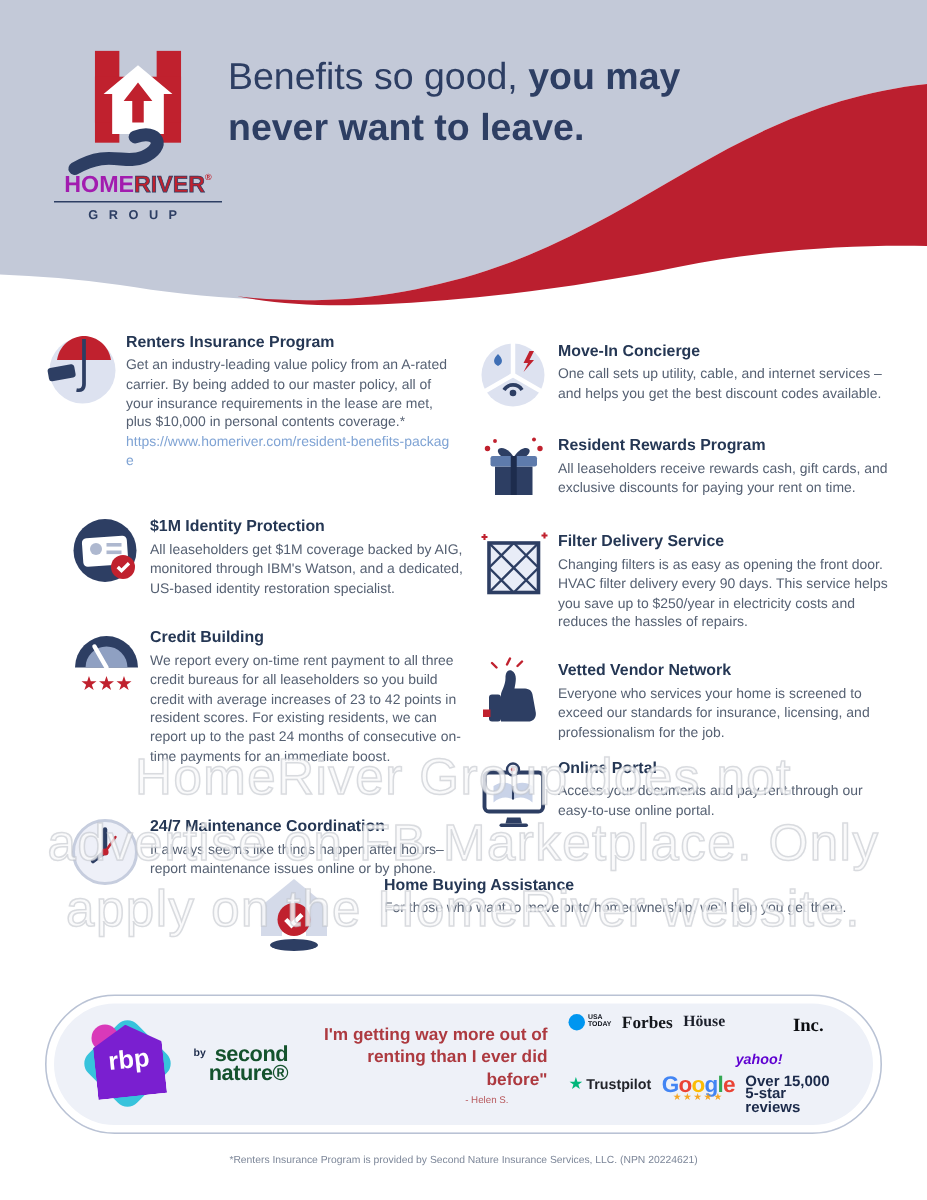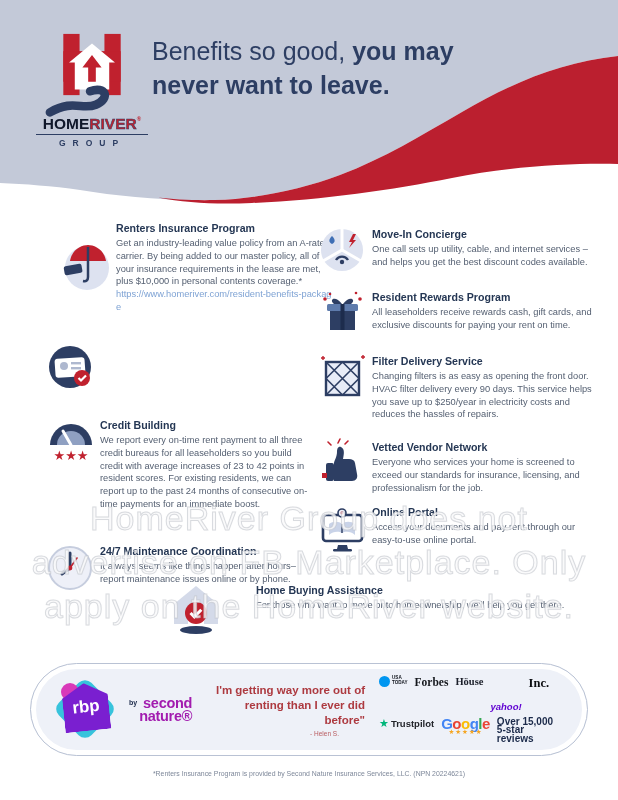--- a/index.html
+++ b/index.html
@@ -5,40 +5,40 @@
   html,body{margin:0;padding:0;background:#ffffff;}
   .page{position:relative;width:618px;height:800px;background:#ffffff;overflow:hidden;
         font-family:"Liberation Sans",sans-serif;}
 
   
   .header-art{position:absolute;top:0;left:0;width:618px;height:240px;}
   .logo{position:absolute;top:32px;left:36px;width:112px;text-align:center;}
   .logo-h{display:block;margin:0 auto;}
   .logo-word{font-weight:800;font-size:15.5px;letter-spacing:0;line-height:1;margin-top:-4px;
              border-bottom:1.5px solid #2d3e63;padding-bottom:2px;}
-  .logo-word .home{color:#0f172a;}
+  .logo-word .home{color:#a21caf;}
   .logo-word .river{color:#c0212e;-webkit-text-stroke:0.5px #2d3e63;}
   .logo-word .reg{color:#c0212e;font-size:6px;vertical-align:top;}
   .logo-group{color:#2d3e63;font-size:8.5px;font-weight:700;letter-spacing:7px;margin-top:3px;}
   .headline{position:absolute;top:34px;left:152px;width:330px;color:#2d3e63;
             font-size:25px;line-height:34px;}
   .hl-light{font-weight:500;}
   .hl-bold{font-weight:800;}
 
   
   .item{position:absolute;display:flex;gap:3px;}
   .icon{width:53px;height:53px;flex:none;}
   .txt{padding-top:4px;}
   .b-title{font-size:10.6px;font-weight:700;color:#253754;margin-bottom:3px;}
   .b-body{font-size:9.3px;line-height:1.38;color:#556072;}
   .b-link{display:block;font-size:9.3px;line-height:1.38;color:#7fa3d4;text-decoration:none;
           word-break:break-all;}
   .col-l .txt{width:216px;}
   .col-r .txt{width:224px;}
-  .i-l0{top:218px;left:60px;align-items:center;}
+  .i-l0{top:218px;left:28px;}
   .i-l1{top:341px;left:44px;}
   .i-l2{top:415px;left:44px;}
   .i-l3{top:523px;left:44px;margin-top:18px;}
   .i-c0{top:580px;left:168px;gap:35px;}
   .i-c0 .txt{width:312px;}
   .i-r0{top:224px;left:316px;}
   .i-r1{top:287px;left:316px;}
   .i-r2{top:351px;left:316px;}
   .i-r3{top:437px;left:316px;}
   .i-r4{top:502px;left:316px;}
@@ -56,21 +56,21 @@
   .rbp-wrap{position:relative;width:62px;height:62px;flex:none;}
   .rbp-teal{position:absolute;top:7px;left:7px;width:46px;height:46px;background:#37c3dc;
             border-radius:9px;transform:rotate(45deg);}
   .rbp-pink{position:absolute;top:4px;left:6px;width:18px;height:18px;background:#d939b9;border-radius:50%;}
   .rbp-house{position:absolute;top:4px;left:8px;width:46px;height:48px;background:#7a1fd0;
              clip-path:polygon(50% 0,100% 28%,100% 100%,0 100%,0 28%);transform:rotate(-6deg);
              display:flex;align-items:center;justify-content:center;}
   .rbp-house span{color:#ffffff;font-weight:800;font-size:17px;}
   .sn-wrap{display:flex;align-items:flex-start;gap:2px;flex:none;margin-left:2px;}
   .sn-by{font-size:7px;color:#1b2a4a;font-weight:700;margin-top:2px;}
-  .sn-name{font-weight:800;color:#a21caf;font-size:14.5px;line-height:13px;text-align:right;
+  .sn-name{font-weight:800;color:#14532d;font-size:14.5px;line-height:13px;text-align:right;
            letter-spacing:-0.3px;}
   .quote{flex:1;text-align:center;color:#ad3a40;padding:0 4px;}
   .q1,.q2{font-size:11.5px;font-weight:700;line-height:15px;text-align:right;}
   .qa{font-size:6.5px;text-align:right;margin-top:2px;padding-right:26px;color:#b85a5e;}
   .press{flex:none;width:184px;}
   .press-row{display:flex;align-items:flex-start;justify-content:flex-start;gap:7px;}
   .press-row + .press-row{margin-top:6px;}
   .usat{display:flex;align-items:center;gap:2px;}
   .usat-dot{width:11px;height:11px;border-radius:50%;background:#0096f0;flex:none;}
   .usat-txt{font-size:4.6px;font-weight:800;color:#10141c;line-height:4.8px;}
@@ -142,20 +142,24 @@
     <div class="icon">
       <svg width="53" height="53" viewBox="0 0 53 53">
         <circle cx="26" cy="26" r="21" fill="#2d3e63"></circle>
         <rect x="11" y="17" width="30" height="19" rx="3" fill="#ffffff" transform="rotate(-4 26 26)"></rect>
         <circle cx="20" cy="25" r="4" fill="#aeb8cf"></circle>
         <rect x="27" y="21" width="10" height="2.4" fill="#aeb8cf"></rect>
         <rect x="27" y="26" width="10" height="2.4" fill="#aeb8cf"></rect>
         <circle cx="38" cy="37" r="8" fill="#c0212e"></circle>
         <path d="M34.5,37 l2.5,2.5 l5,-5" stroke="#ffffff" stroke-width="2.2" fill="none"></path>
       </svg>
+    </div>
+    <div class="txt">
+      <div class="b-title">$1M Identity Protection</div>
+      <div class="b-body">All leaseholders get $1M coverage backed by AIG, monitored through IBM's Watson, and a dedicated, US-based identity restoration specialist.</div>
     </div>
   </div>
 
   <div class="item col-l i-l2">
     <div class="icon">
       <svg width="53" height="53" viewBox="0 0 53 53">
         <path d="M6,30 A21,21 0 0 1 48,30 Z" fill="#2d3e63"></path>
         <path d="M13,30 A14,14 0 0 1 41,30 Z" fill="#8fa0c2"></path>
         <line x1="27" y1="30" x2="19" y2="16" stroke="#ffffff" stroke-width="3" stroke-linecap="round"></line>
         <text x="27" y="45" font-size="13" fill="#c0212e" text-anchor="middle">★★★</text>

